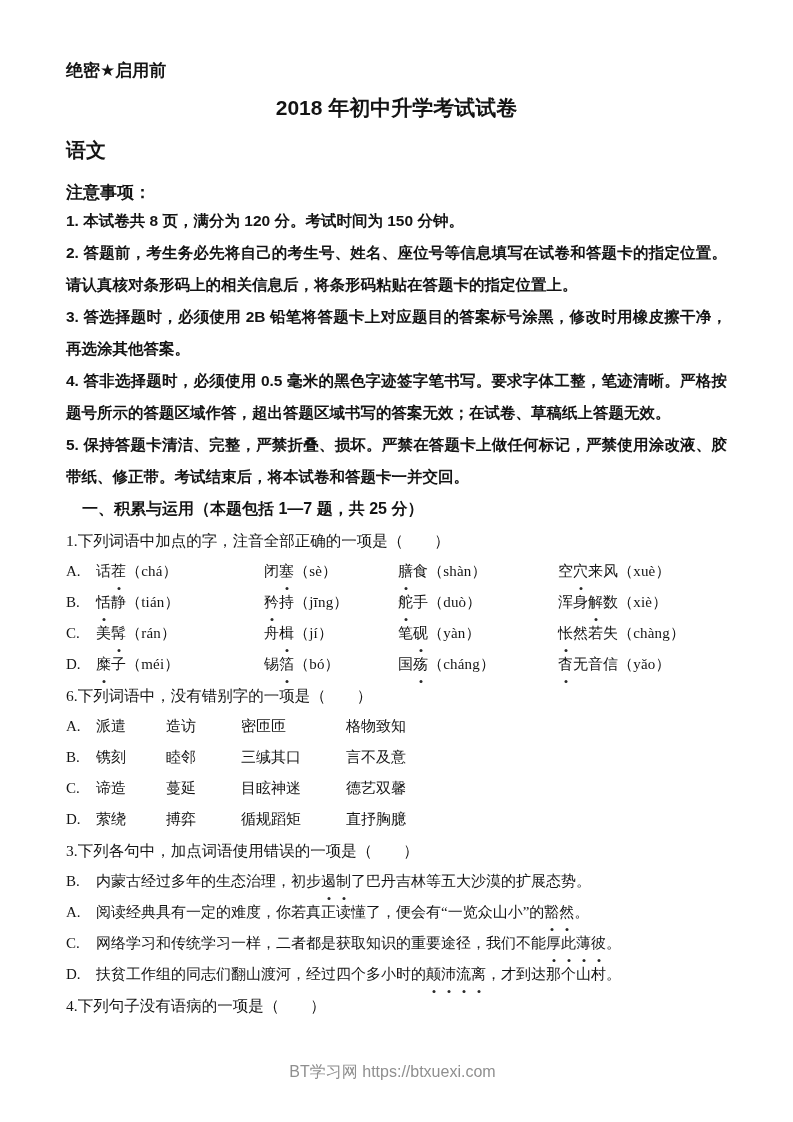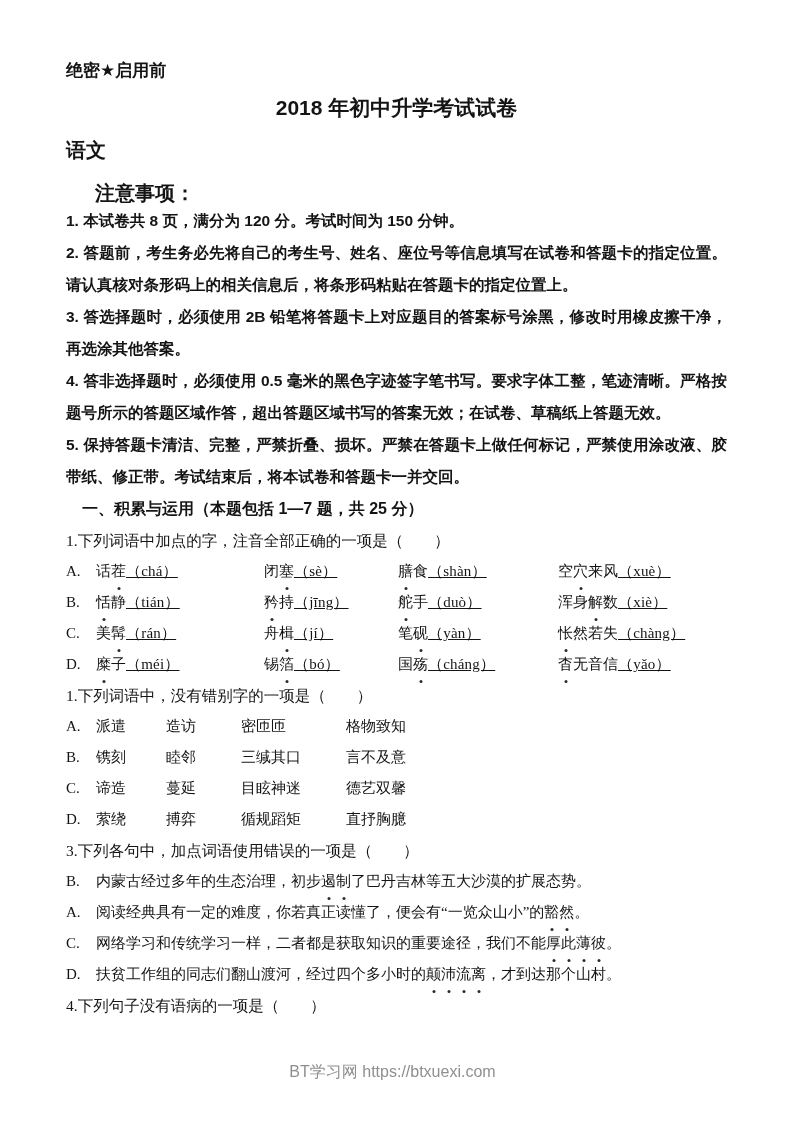--- a/index.html
+++ b/index.html
@@ -5,37 +5,37 @@
   html,body{margin:0;padding:0;background:#ffffff;}
   body{width:793px;height:1122px;font-family:"Liberation Serif","DejaVu Serif",serif;color:#141414;}
   .page{position:relative;box-sizing:border-box;width:793px;height:1122px;background:#fff;padding:60px 66px 0 66px;overflow:hidden;}
 
   .classified,.title,.subject,.notice-heading,.notice-item,.section-heading{
     font-family:"Liberation Sans","DejaVu Sans",sans-serif;font-weight:700;
   }
   .classified{font-size:17px;line-height:21px;}
   .title{font-size:21px;line-height:26px;text-align:center;margin:14px 0 0 0;}
   .subject{font-size:20px;line-height:25px;text-align:left;margin:17px 0 0 0;}
-  .notice-heading{font-size:20px;line-height:20px;margin-top:20px;margin-left:29px;}
+  .notice-heading{font-size:17px;line-height:20px;margin-top:20px;}
   .notice-list{margin-top:2px;}
   .notice-item{font-size:15.5px;line-height:32px;margin:0;text-align:justify;}
   .section-heading{font-size:16px;line-height:32px;margin-left:16px;}
 
   .stem{font-size:15.5px;line-height:31px;}
   .opt-row{font-size:15px;line-height:31px;white-space:nowrap;}
   .opt-label{display:inline-block;width:30px;}
   .q1-item{display:inline-block;}
   .q1-col0{width:168px;}
   .q1-col1{width:134px;}
   .q1-col2{width:160px;}
   .q2-word{display:inline-block;}
   .q2-col0{min-width:70px;}
   .q2-col1{min-width:75px;}
   .q2-col2{min-width:105px;}
-  .pinyin{letter-spacing:0.2px;text-decoration:underline;}
+  .pinyin{letter-spacing:0.2px;}
 
   .dotted{position:relative;display:inline-block;}
   .dotted::after{content:"";position:absolute;left:50%;bottom:-3px;transform:translateX(-50%);
     width:3px;height:3px;border-radius:50%;background:#2a2a2a;}
 
   .footer{position:absolute;left:0;right:8px;top:1062px;text-align:center;
     font-family:"Liberation Sans","DejaVu Sans",sans-serif;font-size:16px;color:#8f8f8f;}
   .footer a{color:#8f8f8f;text-decoration:none;cursor:pointer;}
 </style>
 </head>
@@ -63,21 +63,21 @@
     <div class="stem">1.下列词语中加点的字，注音全部正确的一项是（　　）</div>
     <div class="options">
         <div class="opt-row"><span class="opt-label">A.</span><span class="q1-item q1-col0">话<span class="dotted">茬</span><span class="pinyin">（chá）</span></span><span class="q1-item q1-col1">闭<span class="dotted">塞</span><span class="pinyin">（sè）</span></span><span class="q1-item q1-col2"><span class="dotted">膳</span>食<span class="pinyin">（shàn）</span></span><span class="q1-item q1-col3">空<span class="dotted">穴</span>来风<span class="pinyin">（xuè）</span></span></div>
         <div class="opt-row"><span class="opt-label">B.</span><span class="q1-item q1-col0"><span class="dotted">恬</span>静<span class="pinyin">（tián）</span></span><span class="q1-item q1-col1"><span class="dotted">矜</span>持<span class="pinyin">（jīng）</span></span><span class="q1-item q1-col2"><span class="dotted">舵</span>手<span class="pinyin">（duò）</span></span><span class="q1-item q1-col3">浑身<span class="dotted">解</span>数<span class="pinyin">（xiè）</span></span></div>
         <div class="opt-row"><span class="opt-label">C.</span><span class="q1-item q1-col0">美<span class="dotted">髯</span><span class="pinyin">（rán）</span></span><span class="q1-item q1-col1">舟<span class="dotted">楫</span><span class="pinyin">（jí）</span></span><span class="q1-item q1-col2">笔<span class="dotted">砚</span><span class="pinyin">（yàn）</span></span><span class="q1-item q1-col3"><span class="dotted">怅</span>然若失<span class="pinyin">（chàng）</span></span></div>
         <div class="opt-row"><span class="opt-label">D.</span><span class="q1-item q1-col0"><span class="dotted">糜</span>子<span class="pinyin">（méi）</span></span><span class="q1-item q1-col1">锡<span class="dotted">箔</span><span class="pinyin">（bó）</span></span><span class="q1-item q1-col2">国<span class="dotted">殇</span><span class="pinyin">（cháng）</span></span><span class="q1-item q1-col3"><span class="dotted">杳</span>无音信<span class="pinyin">（yǎo）</span></span></div>
       </div>
   </div>
 
   <div class="question">
-    <div class="stem">1.下列词语中，没有错别字的一项是（　　）</div>
+    <div class="stem">6.下列词语中，没有错别字的一项是（　　）</div>
     <div class="options">
         <div class="opt-row"><span class="opt-label">A.</span><span class="q2-word q2-col0">派遣</span><span class="q2-word q2-col1">造访</span><span class="q2-word q2-col2">密匝匝</span><span class="q2-word q2-col3">格物致知</span></div>
         <div class="opt-row"><span class="opt-label">B.</span><span class="q2-word q2-col0">镌刻</span><span class="q2-word q2-col1">睦邻</span><span class="q2-word q2-col2">三缄其口</span><span class="q2-word q2-col3">言不及意</span></div>
         <div class="opt-row"><span class="opt-label">C.</span><span class="q2-word q2-col0">谛造</span><span class="q2-word q2-col1">蔓延</span><span class="q2-word q2-col2">目眩神迷</span><span class="q2-word q2-col3">德艺双馨</span></div>
         <div class="opt-row"><span class="opt-label">D.</span><span class="q2-word q2-col0">萦绕</span><span class="q2-word q2-col1">搏弈</span><span class="q2-word q2-col2">循规蹈矩</span><span class="q2-word q2-col3">直抒胸臆</span></div>
       </div>
   </div>
 
   <div class="question">
     <div class="stem">3.下列各句中，加点词语使用错误的一项是（　　）</div>

